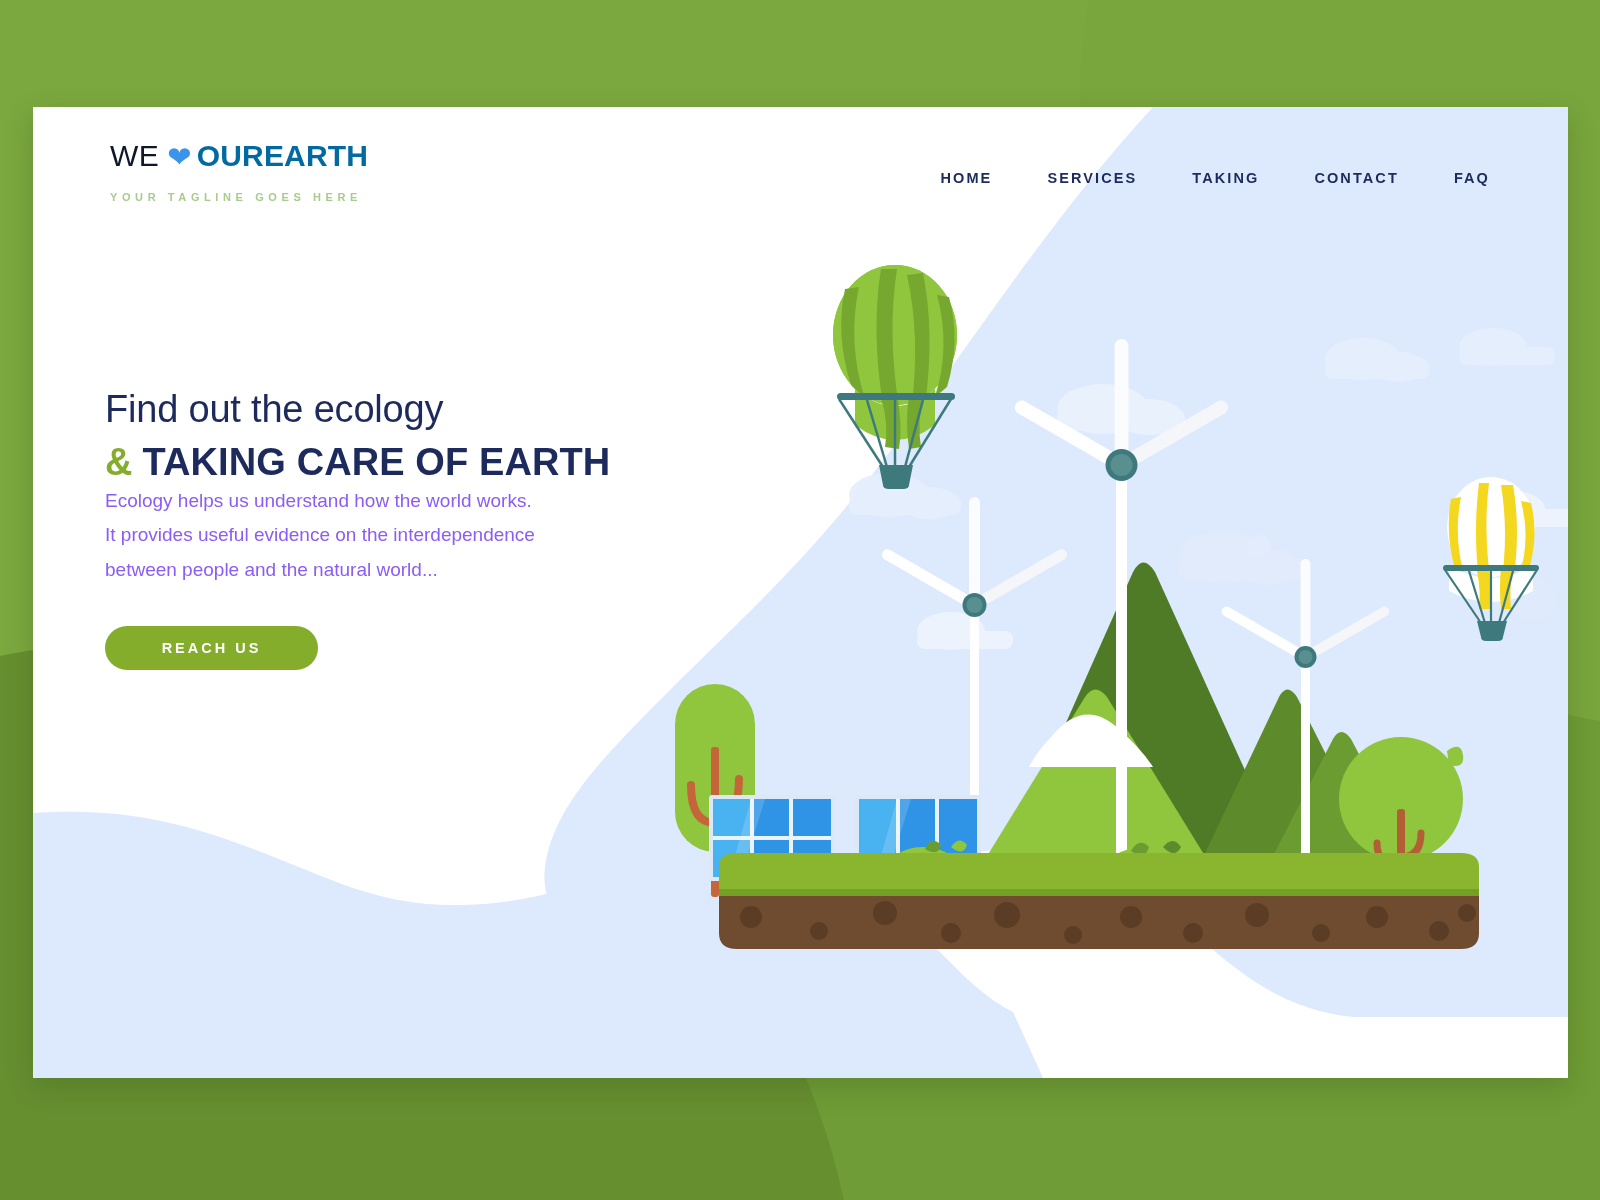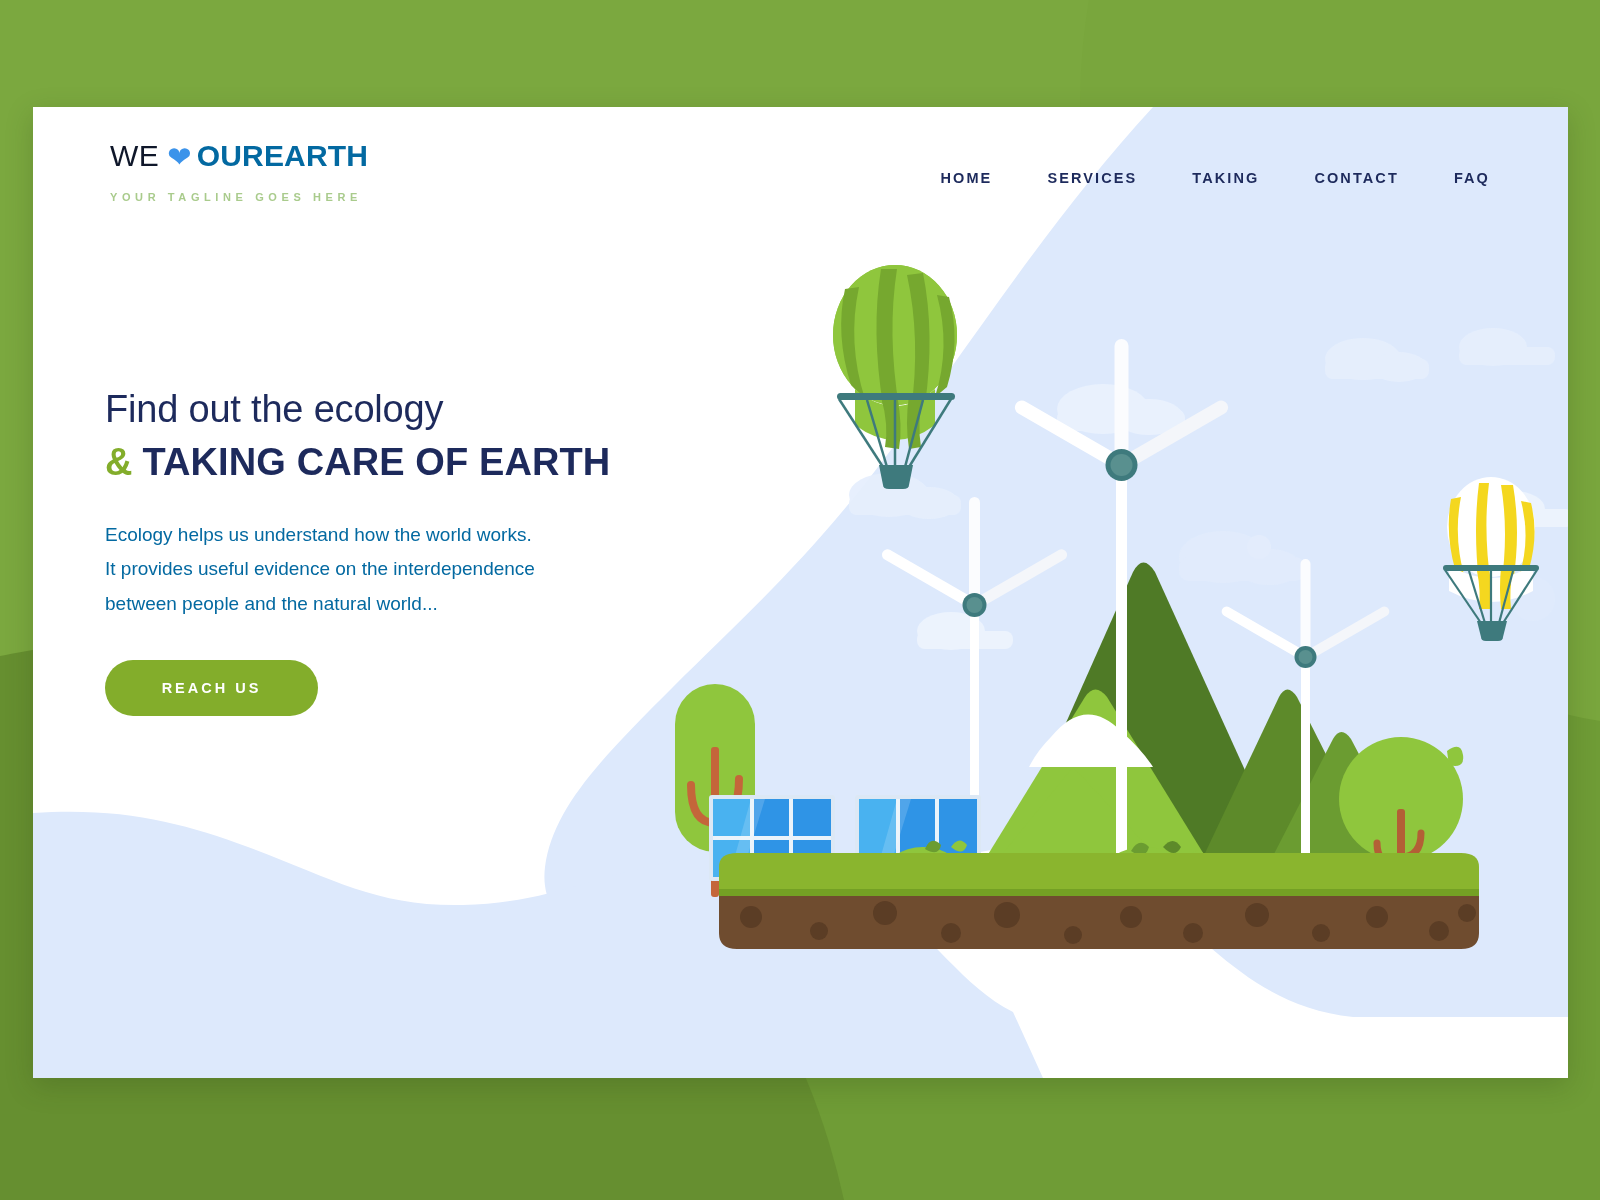--- a/index.html
+++ b/index.html
@@ -128,32 +128,31 @@
     margin-top:12px;
     font-size:38px;
     font-weight:700;
     color:#1d2a5c;
     letter-spacing:.1px;
     line-height:1.1;
     white-space:nowrap;
   }
   .amp { color:#83ad2b; font-weight:700; margin-right:10px; }
   .hero-text {
-    margin-top:34px;
     font-size:19px;
     line-height:1.82;
-    color:#0369a1;
+    color:#8b5cf6;
     font-weight:400;
   }
   .hero-text span { display:block; white-space:nowrap; }
   .cta-button {
     margin-top:38px;
     display:inline-flex;
     align-items:center; justify-content:center;
-    width:213px; height:56px;
+    width:213px; height:44px;
     background:#83ad2b;
     color:#ffffff;
     border:none; border-radius:32px;
     font-family:"Liberation Sans", sans-serif;
     font-size:14.5px;
     font-weight:700;
     letter-spacing:3px;
     cursor:pointer;
   }
 

